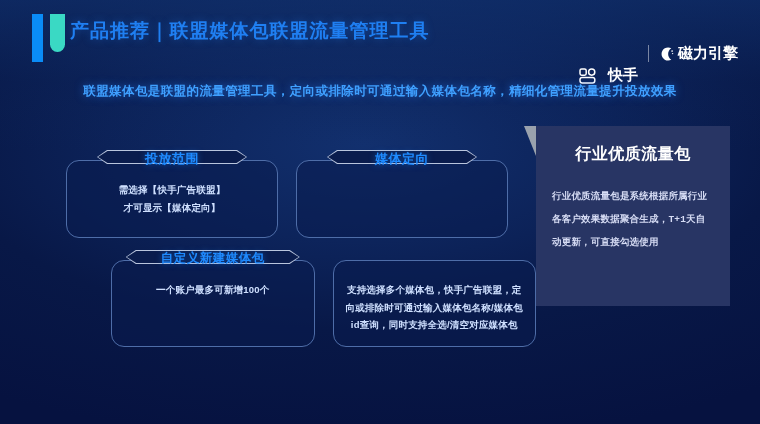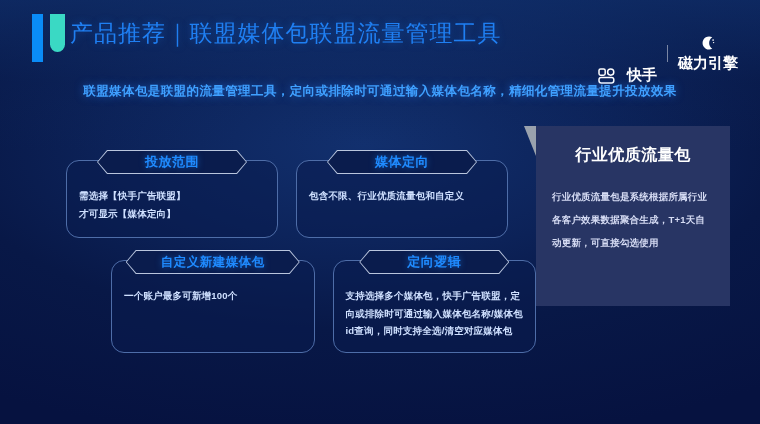--- a/index.html
+++ b/index.html
@@ -56,22 +56,22 @@
     left: 18px; top: 0;
     width: 15px;
     height: 38px;
     background: #3ad9c4;
     border-radius: 0 0 8px 8px;
   }
   .title {
     position: absolute;
     left: 70px;
     top: 18px;
-    font-size: 23px;
-    font-weight: normal;
+    font-size: 19px;
+    font-weight: bold;
     color: #1f7ff2;
     letter-spacing: 1px;
     white-space: nowrap;
     text-shadow: 0 0 8px rgba(31,127,242,0.35);
   }
   .brandbar {
     position: absolute;
     right: 22px;
     top: 22px;
     display: flex;
@@ -94,21 +94,20 @@
   }
   .brand-sep {
     width: 1px;
     height: 17px;
     background: rgba(255,255,255,0.45);
   }
   .brand-cl {
     display: flex;
     align-items: center;
     gap: 3px;
-    flex-direction: column;
   }
   .brand-cl-text {
     font-size: 15px;
     font-weight: bold;
     color: #ffffff;
   }
 
   
   .subtitle {
     position: absolute;
@@ -146,23 +145,23 @@
     box-sizing: border-box;
   }
   .card-tall { min-height: 84px; }
 
   .card-hex {
     position: absolute;
     left: 50%;
     top: -11px;
     transform: translateX(-50%);
     width: 150px;
-    height: 24px;
-    display: flex;
-    align-items: center;
+    height: 14px;
+    display: flex;
+    align-items: flex-start;
     justify-content: center;
   }
   .card-hex::before {
     content: "";
     position: absolute;
     inset: 0;
     background: #b9c5dd;
     clip-path: polygon(10px 0, calc(100% - 10px) 0, 100% 50%, calc(100% - 10px) 100%, 10px 100%, 0 50%);
   }
   .card-hex::after {
@@ -179,39 +178,41 @@
     font-weight: bold;
     color: #1f8bff;
     white-space: nowrap;
     letter-spacing: 0.5px;
     text-shadow: 0 0 6px rgba(31,139,255,0.5);
   }
   .card-hex-wide { width: 174px; }
   .card-hex-wide .card-hex-label { font-size: 12.5px; }
 
   .card-body {
-    margin-top: 8px;
+    margin-top: 2px;
+    text-align: center;
     font-size: 9.5px;
     font-weight: bold;
     color: #cfe0ff;
     line-height: 1.85;
     letter-spacing: 0.2px;
     padding: 0 4px;
   }
 
   
   .panel {
     position: absolute;
     left: 536px;
     top: 126px;
     width: 194px;
     height: 180px;
     background: #283564;
     box-sizing: border-box;
     padding: 18px 16px 10px;
+    font-family: Liberation Mono, monospace;
   }
   .panel-fold {
     position: absolute;
     left: -12px;
     top: 0;
     width: 0;
     height: 0;
     border-left: 12px solid transparent;
     border-top: 30px solid #9aa2ad;
   }
@@ -279,38 +280,34 @@
           <span class="card-hex-label">投放范围</span>
         </div>
         <div class="card-body" style="white-space:pre-line">需选择【快手广告联盟】
 才可显示【媒体定向】</div>
       </div>
 
       <div class="card">
         <div class="card-hex">
           <span class="card-hex-label">媒体定向</span>
         </div>
-        <div class="card-body">包含不限、行业优质流量包和自定义</div>
       </div>
 
     </div>
 
     <div class="card-row">
 
       <div class="card">
         <div class="card-hex card-hex-wide">
           <span class="card-hex-label">自定义新建媒体包</span>
         </div>
         <div class="card-body">一个账户最多可新增100个</div>
       </div>
 
       <div class="card card-tall">
-        <div class="card-hex">
-          <span class="card-hex-label">定向逻辑</span>
-        </div>
         <div class="card-body">支持选择多个媒体包，快手广告联盟，定向或排除时可通过输入媒体包名称/媒体包id查询，同时支持全选/清空对应媒体包</div>
       </div>
 
     </div>
   </div>
 
   <div class="panel">
     <div class="panel-fold"></div>
     <div class="panel-title">行业优质流量包</div>
     <div class="panel-text">行业优质流量包是系统根据所属行业各客户效果数据聚合生成，T+1天自动更新，可直接勾选使用</div>

